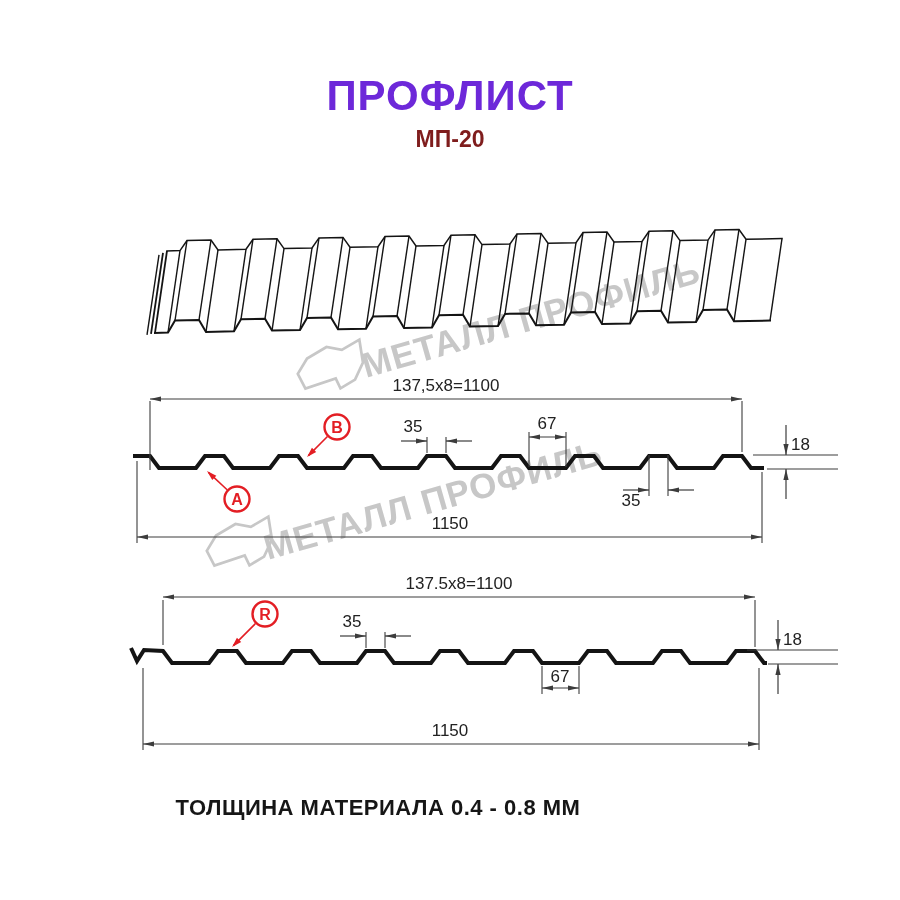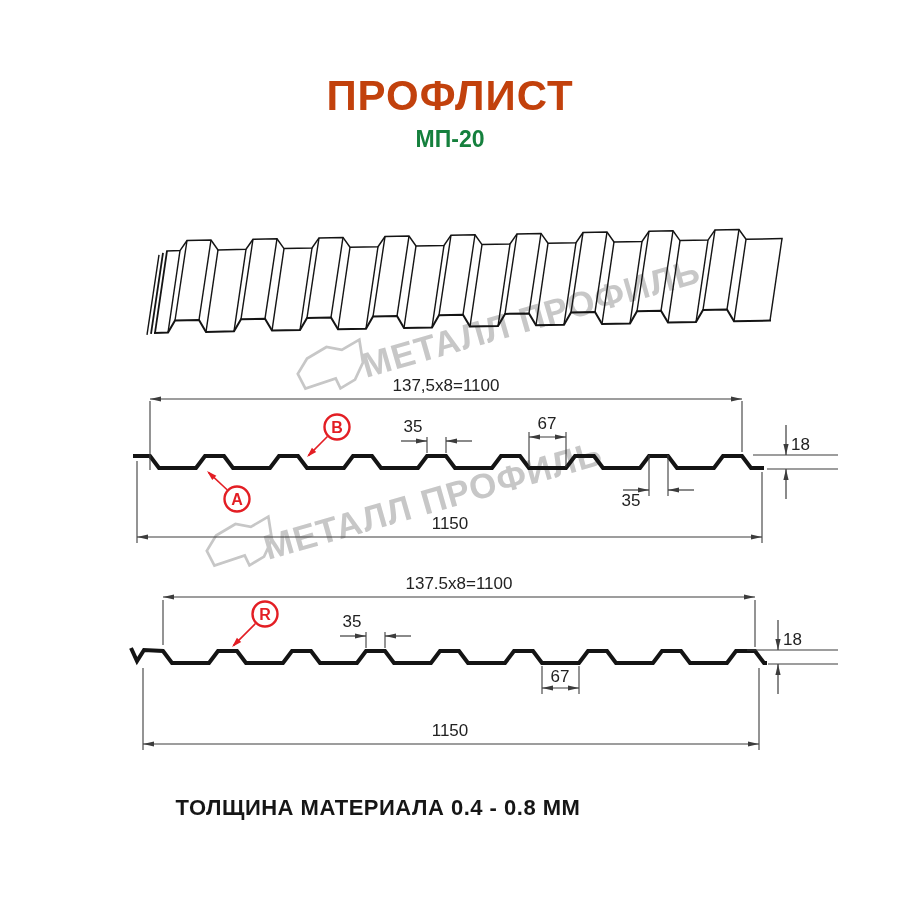--- a/index.html
+++ b/index.html
@@ -1,22 +1,22 @@
 <!DOCTYPE html>
 <html><head>
 <meta charset="utf-8">
 <style>
   html,body{margin:0;padding:0;background:#fff;}
   #stage{position:relative;width:900px;height:900px;background:#fff;overflow:hidden;
          font-family:"Liberation Sans",sans-serif;}
   #drawing{position:absolute;left:0;top:0;}
   .title{position:absolute;left:0;top:72px;width:900px;text-align:center;
-         font-size:42px;font-weight:800;letter-spacing:1px;color:#c2410c;}
+         font-size:42px;font-weight:800;letter-spacing:1px;color:#6d28d9;}
   .model{position:absolute;left:0;top:126px;width:900px;text-align:center;
-         font-size:23px;font-weight:700;color:#15803d;}
+         font-size:23px;font-weight:700;color:#7f1d1d;}
   .footer{position:absolute;left:0;top:795px;width:756px;text-align:center;
           font-size:22px;font-weight:700;letter-spacing:0.5px;color:#161616;}
 </style>
 </head>
 <body>
 
 <div id="stage">
   <svg id="drawing" width="900" height="900" viewBox="0 0 900 900">
       <g>
         <path d="M0,23L11,10L31,2L45,7L63,0L63,22L53,37L38,43L35,33L5,38Z" fill="none" stroke="#c7c7c7" stroke-width="2.6" stroke-linejoin="miter" transform="translate(294,350) rotate(-9) scale(1.05)"></path>

